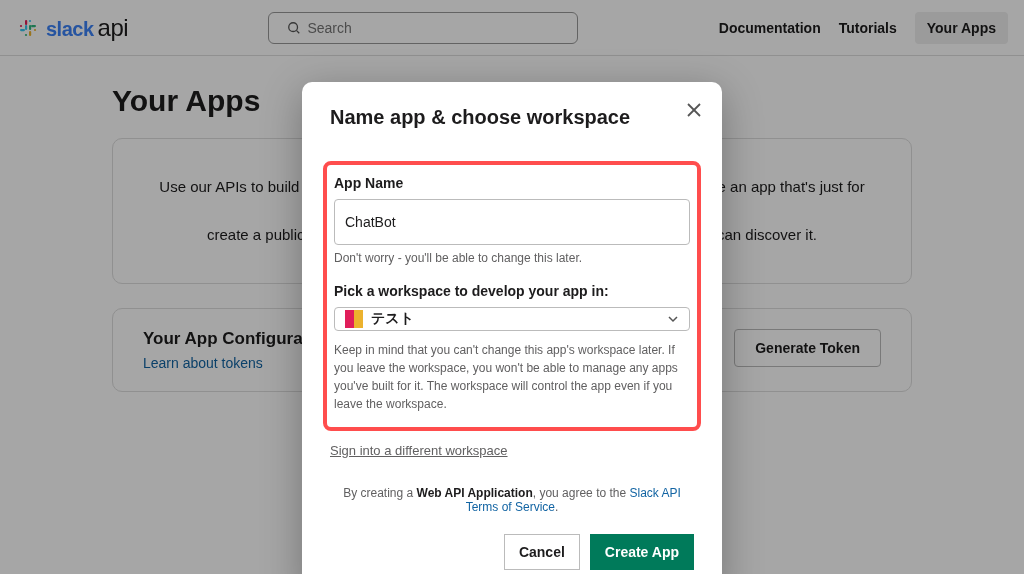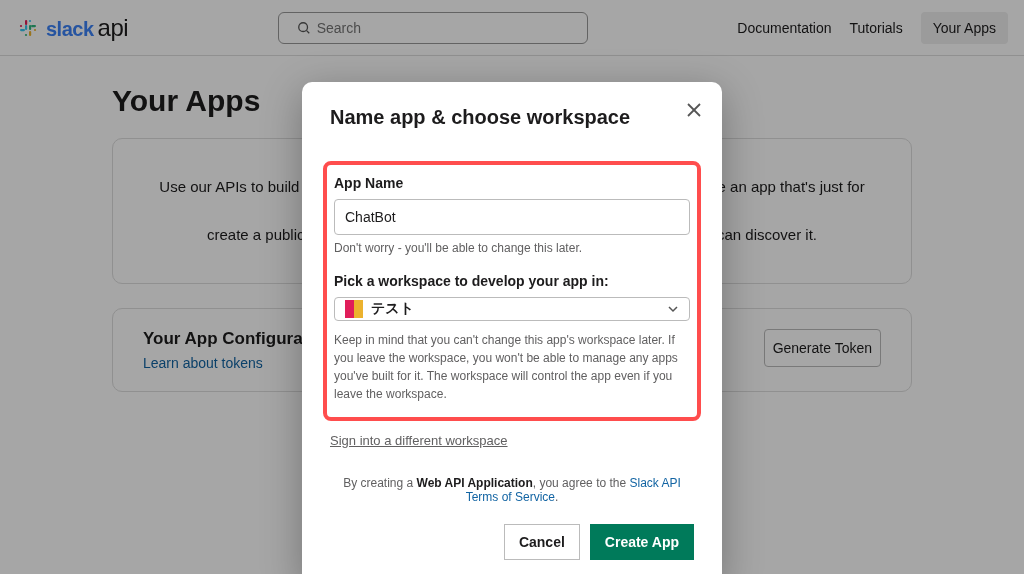--- a/index.html
+++ b/index.html
@@ -73,21 +73,21 @@
       flex: 1;
       background: transparent;
     }
     .nav-links {
       display: flex;
       align-items: center;
       gap: 18px;
     }
     .nav-link {
       font-size: 14px;
-      font-weight: 400;
+      font-weight: 700;
       color: #1d1c1d;
     }
     .nav-link.active {
       background: #eee;
       padding: 8px 12px;
       border-radius: 4px;
     }
     
     
     .main {
@@ -127,23 +127,23 @@
       color: #1d1c1d;
     }
     .config-link {
       font-size: 14px;
       color: #1264a3;
     }
     .gen-token-btn {
       border: 1px solid #bbb;
       background: #fff;
       border-radius: 4px;
-      padding: 10px 8px;
-      font-size: 14px;
-      font-weight: 400;
+      padding: 10px 20px;
+      font-size: 14px;
+      font-weight: 700;
       color: #1d1c1d;
     }
     .config-card {
       padding: 20px 30px;
     }
     
     
     .overlay {
       position: absolute;
       inset: 0;
@@ -184,21 +184,21 @@
     }
     .highlight-inner { padding: 0 7px; }
     .field-label {
       font-size: 14px;
       font-weight: 700;
       color: #1d1c1d;
       margin-bottom: 8px;
     }
     .text-input {
       width: 100%;
-      height: 36px;
+      height: 46px;
       border: 1px solid #bbb;
       border-radius: 4px;
       padding: 0 10px;
       font-size: 14px;
       color: #1d1c1d;
       margin-bottom: 6px;
     }
     .helper-text {
       font-size: 12px;
       color: #616061;

